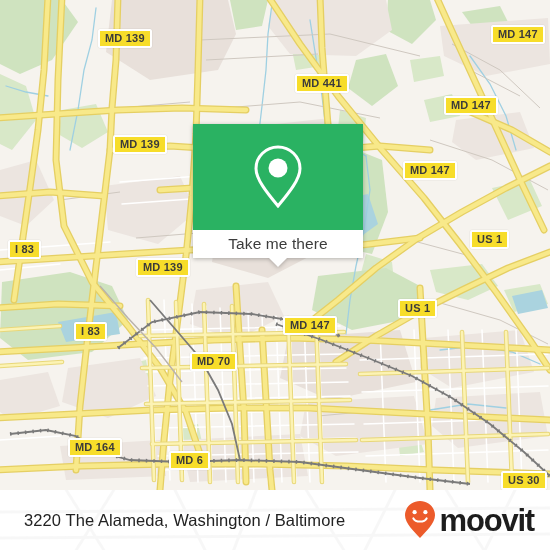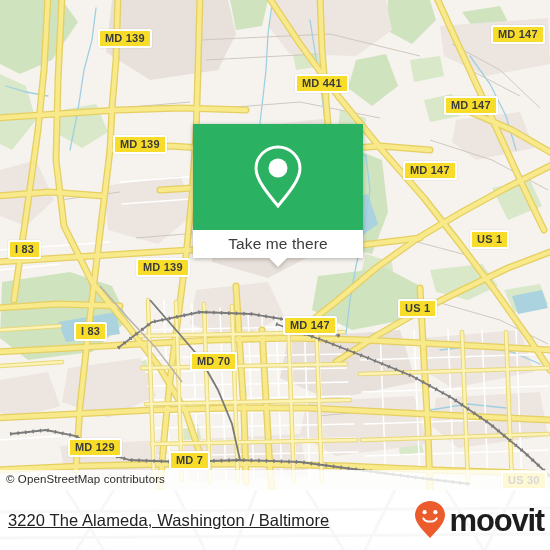--- a/index.html
+++ b/index.html
@@ -62,30 +62,29 @@
     background:#ffffff;
     display:flex; align-items:center;
     overflow:hidden;
   }
   #bottombar-watermark {
     position:absolute; left:0; top:0; width:100%; height:100%;
     opacity:0.07; pointer-events:none;
   }
   #addr {
     position:relative;
-    margin-left:8px;
+    margin-left:24px;
     font-size:16.5px;
     color:#222;
     letter-spacing:0.1px;
     flex:1;
-    text-decoration:underline;
   }
   #brand {
     position:relative;
-    margin-right:6px;
+    margin-right:16px;
     display:flex; align-items:center; gap:3px;
   }
   #brand-text {
     font-size:31px;
     font-weight:bold;
     color:#1d1d1d;
     letter-spacing:-1.2px;
     line-height:31px;
   }
 </style>
@@ -361,26 +360,25 @@
         <div style="position: absolute; left: 444px; top: 96px; background: rgb(247, 221, 42); border: 2px solid rgb(255, 255, 255); color: rgb(59, 59, 59); font: bold 11px / 12px &quot;Liberation Sans&quot;, sans-serif; padding: 1px 5px 2px; border-radius: 2px; white-space: nowrap; letter-spacing: 0.2px; box-shadow: rgba(0, 0, 0, 0.06) 0px 0px 0px 0.5px;">MD 147</div>
         <div style="position: absolute; left: 113px; top: 135px; background: rgb(247, 221, 42); border: 2px solid rgb(255, 255, 255); color: rgb(59, 59, 59); font: bold 11px / 12px &quot;Liberation Sans&quot;, sans-serif; padding: 1px 5px 2px; border-radius: 2px; white-space: nowrap; letter-spacing: 0.2px; box-shadow: rgba(0, 0, 0, 0.06) 0px 0px 0px 0.5px;">MD 139</div>
         <div style="position: absolute; left: 403px; top: 161px; background: rgb(247, 221, 42); border: 2px solid rgb(255, 255, 255); color: rgb(59, 59, 59); font: bold 11px / 12px &quot;Liberation Sans&quot;, sans-serif; padding: 1px 5px 2px; border-radius: 2px; white-space: nowrap; letter-spacing: 0.2px; box-shadow: rgba(0, 0, 0, 0.06) 0px 0px 0px 0.5px;">MD 147</div>
         <div style="position: absolute; left: 8px; top: 240px; background: rgb(247, 221, 42); border: 2px solid rgb(255, 255, 255); color: rgb(59, 59, 59); font: bold 11px / 12px &quot;Liberation Sans&quot;, sans-serif; padding: 1px 5px 2px; border-radius: 2px; white-space: nowrap; letter-spacing: 0.2px; box-shadow: rgba(0, 0, 0, 0.06) 0px 0px 0px 0.5px;">I 83</div>
         <div style="position: absolute; left: 470px; top: 230px; background: rgb(247, 221, 42); border: 2px solid rgb(255, 255, 255); color: rgb(59, 59, 59); font: bold 11px / 12px &quot;Liberation Sans&quot;, sans-serif; padding: 1px 5px 2px; border-radius: 2px; white-space: nowrap; letter-spacing: 0.2px; box-shadow: rgba(0, 0, 0, 0.06) 0px 0px 0px 0.5px;">US 1</div>
         <div style="position: absolute; left: 136px; top: 258px; background: rgb(247, 221, 42); border: 2px solid rgb(255, 255, 255); color: rgb(59, 59, 59); font: bold 11px / 12px &quot;Liberation Sans&quot;, sans-serif; padding: 1px 5px 2px; border-radius: 2px; white-space: nowrap; letter-spacing: 0.2px; box-shadow: rgba(0, 0, 0, 0.06) 0px 0px 0px 0.5px;">MD 139</div>
         <div style="position: absolute; left: 398px; top: 299px; background: rgb(247, 221, 42); border: 2px solid rgb(255, 255, 255); color: rgb(59, 59, 59); font: bold 11px / 12px &quot;Liberation Sans&quot;, sans-serif; padding: 1px 5px 2px; border-radius: 2px; white-space: nowrap; letter-spacing: 0.2px; box-shadow: rgba(0, 0, 0, 0.06) 0px 0px 0px 0.5px;">US 1</div>
         <div style="position: absolute; left: 74px; top: 322px; background: rgb(247, 221, 42); border: 2px solid rgb(255, 255, 255); color: rgb(59, 59, 59); font: bold 11px / 12px &quot;Liberation Sans&quot;, sans-serif; padding: 1px 5px 2px; border-radius: 2px; white-space: nowrap; letter-spacing: 0.2px; box-shadow: rgba(0, 0, 0, 0.06) 0px 0px 0px 0.5px;">I 83</div>
         <div style="position: absolute; left: 283px; top: 316px; background: rgb(247, 221, 42); border: 2px solid rgb(255, 255, 255); color: rgb(59, 59, 59); font: bold 11px / 12px &quot;Liberation Sans&quot;, sans-serif; padding: 1px 5px 2px; border-radius: 2px; white-space: nowrap; letter-spacing: 0.2px; box-shadow: rgba(0, 0, 0, 0.06) 0px 0px 0px 0.5px;">MD 147</div>
         <div style="position: absolute; left: 190px; top: 352px; background: rgb(247, 221, 42); border: 2px solid rgb(255, 255, 255); color: rgb(59, 59, 59); font: bold 11px / 12px &quot;Liberation Sans&quot;, sans-serif; padding: 1px 5px 2px; border-radius: 2px; white-space: nowrap; letter-spacing: 0.2px; box-shadow: rgba(0, 0, 0, 0.06) 0px 0px 0px 0.5px;">MD 70</div>
-        <div style="position: absolute; left: 68px; top: 438px; background: rgb(247, 221, 42); border: 2px solid rgb(255, 255, 255); color: rgb(59, 59, 59); font: bold 11px / 12px &quot;Liberation Sans&quot;, sans-serif; padding: 1px 5px 2px; border-radius: 2px; white-space: nowrap; letter-spacing: 0.2px; box-shadow: rgba(0, 0, 0, 0.06) 0px 0px 0px 0.5px;">MD 129</div>
-        <div style="position: absolute; left: 169px; top: 451px; background: rgb(247, 221, 42); border: 2px solid rgb(255, 255, 255); color: rgb(59, 59, 59); font: bold 11px / 12px &quot;Liberation Sans&quot;, sans-serif; padding: 1px 5px 2px; border-radius: 2px; white-space: nowrap; letter-spacing: 0.2px; box-shadow: rgba(0, 0, 0, 0.06) 0px 0px 0px 0.5px;">MD 7</div>
+        <div style="position: absolute; left: 68px; top: 438px; background: rgb(247, 221, 42); border: 2px solid rgb(255, 255, 255); color: rgb(59, 59, 59); font: bold 11px / 12px &quot;Liberation Sans&quot;, sans-serif; padding: 1px 5px 2px; border-radius: 2px; white-space: nowrap; letter-spacing: 0.2px; box-shadow: rgba(0, 0, 0, 0.06) 0px 0px 0px 0.5px;">MD 164</div>
+        <div style="position: absolute; left: 169px; top: 451px; background: rgb(247, 221, 42); border: 2px solid rgb(255, 255, 255); color: rgb(59, 59, 59); font: bold 11px / 12px &quot;Liberation Sans&quot;, sans-serif; padding: 1px 5px 2px; border-radius: 2px; white-space: nowrap; letter-spacing: 0.2px; box-shadow: rgba(0, 0, 0, 0.06) 0px 0px 0px 0.5px;">MD 6</div>
         <div style="position: absolute; left: 501px; top: 471px; background: rgb(247, 221, 42); border: 2px solid rgb(255, 255, 255); color: rgb(59, 59, 59); font: bold 11px / 12px &quot;Liberation Sans&quot;, sans-serif; padding: 1px 5px 2px; border-radius: 2px; white-space: nowrap; letter-spacing: 0.2px; box-shadow: rgba(0, 0, 0, 0.06) 0px 0px 0px 0.5px;">US 30</div>
       </div>
 
-    <div id="attrib">© OpenStreetMap contributors</div>
   </div>
 
   <div id="card">
     <div id="card-top">
       <svg width="56" height="68" viewBox="0 0 56 68">
         <path d="M28 4 C16 4 6 13.6 6 25.4 C6 37 19 52 28 63 C37 52 50 37 50 25.4 C50 13.6 40 4 28 4 Z" fill="none" stroke="#ffffff" stroke-width="3"></path>
         <circle cx="28" cy="25" r="9.5" fill="#ffffff"></circle>
       </svg>
     </div>
     <div id="card-foot">Take me there</div>

